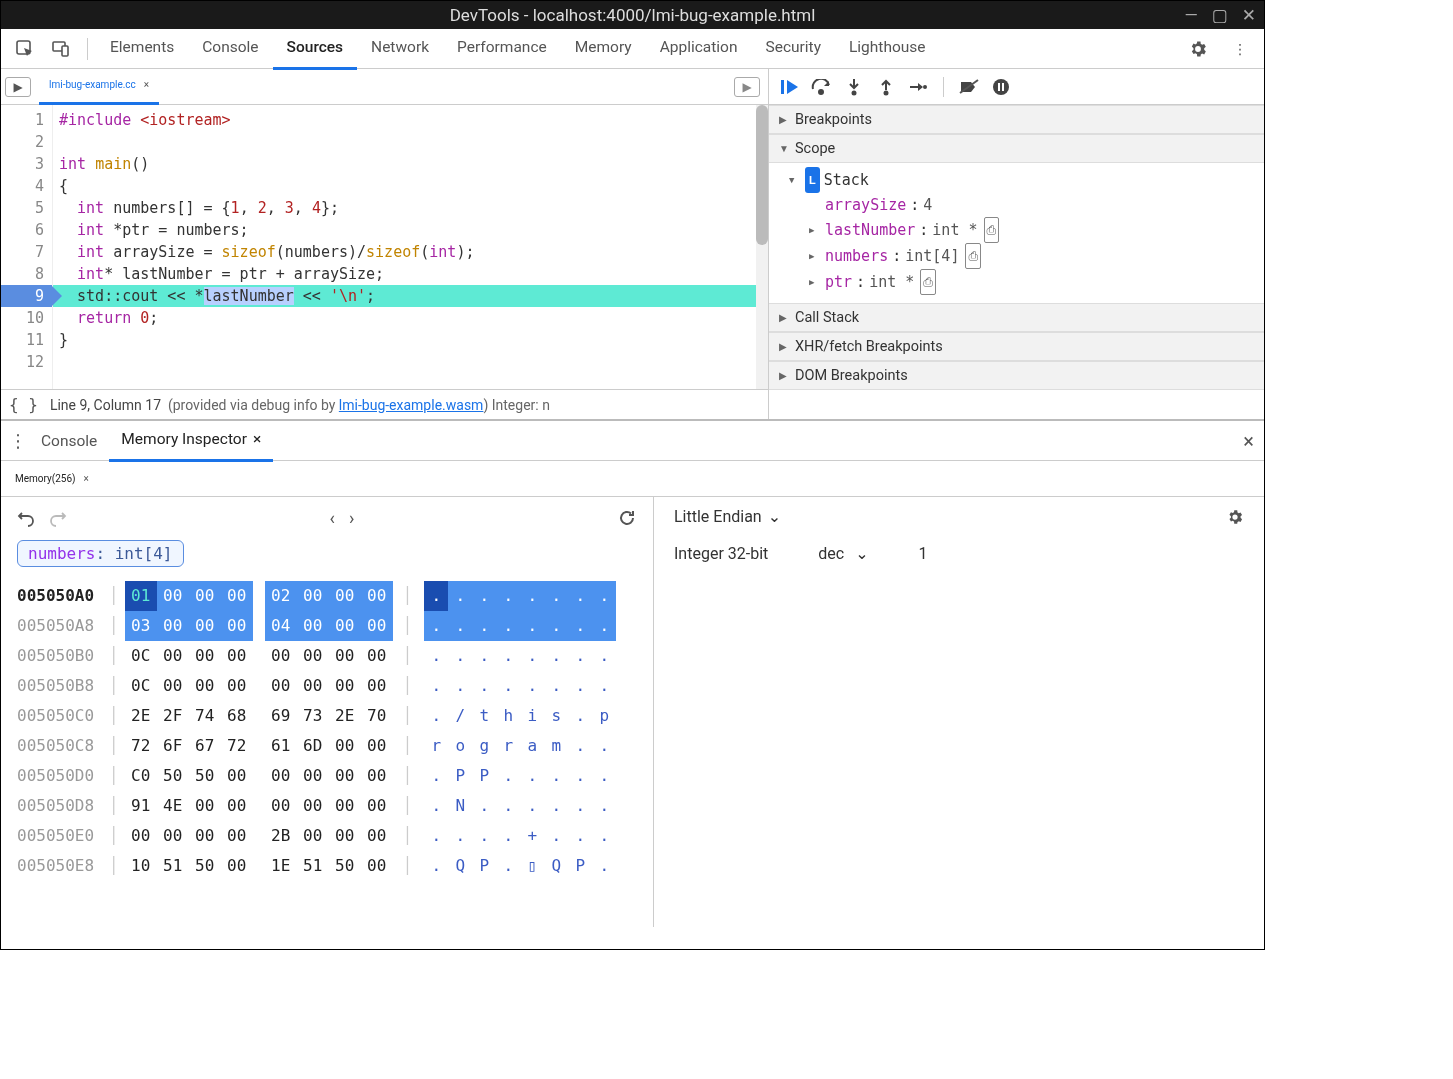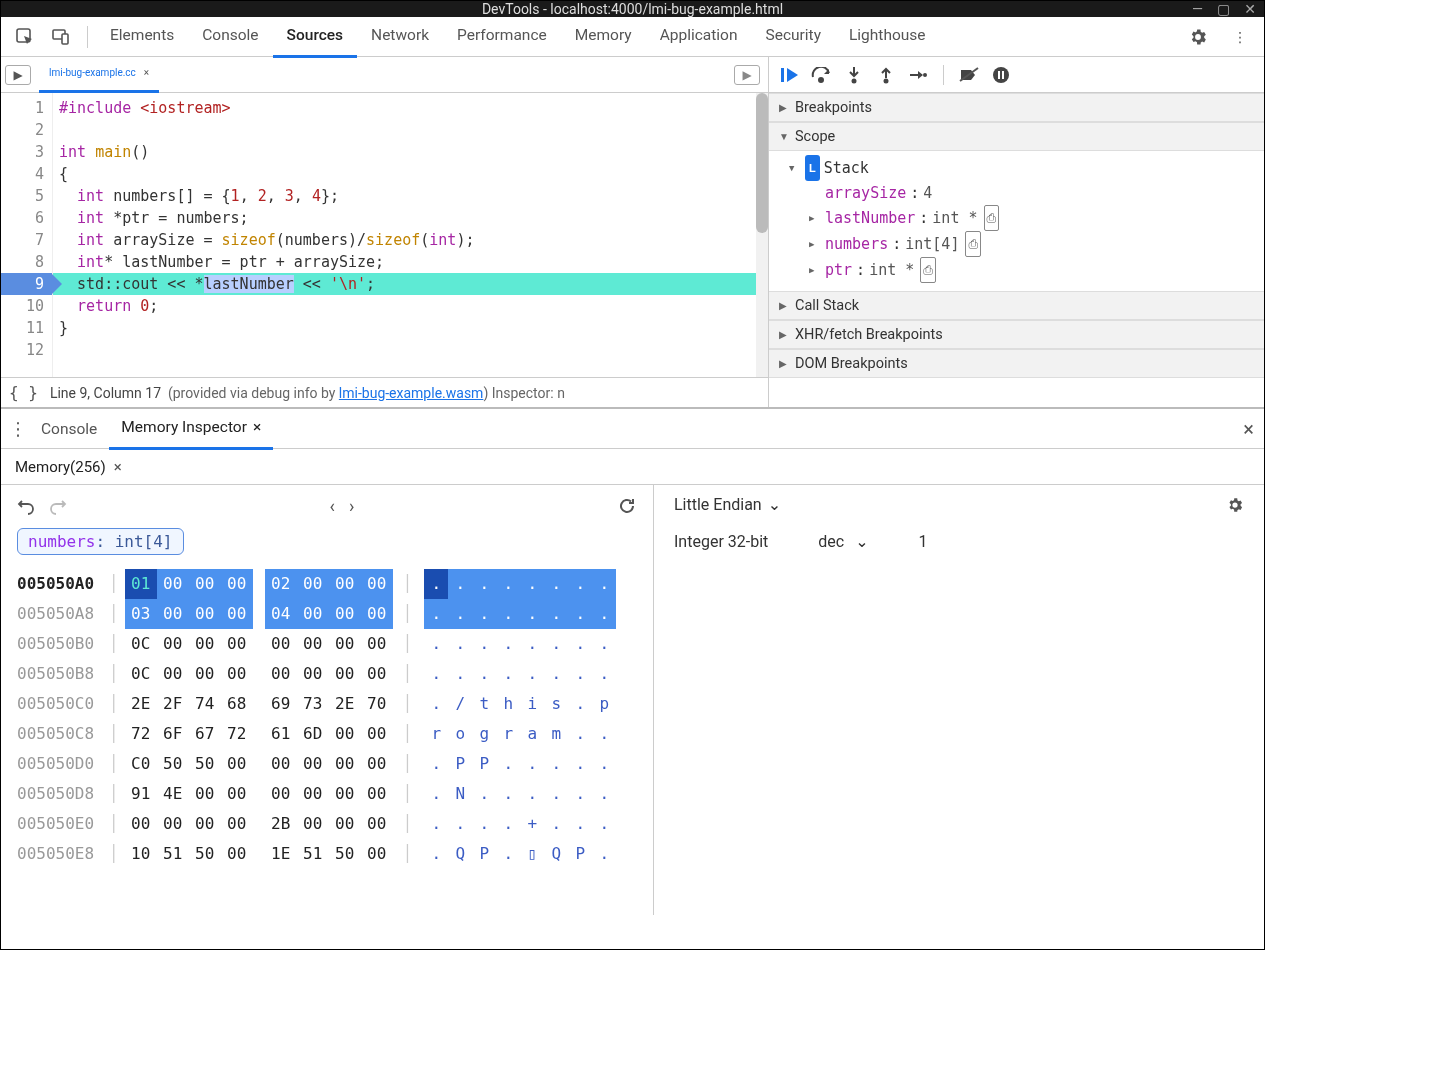--- a/index.html
+++ b/index.html
@@ -1,18 +1,18 @@
 <!DOCTYPE html>
 <html><head>
 <meta charset="utf-8">
 <style>
 * { box-sizing: border-box; margin: 0; padding: 0; }
 body { font-family: -apple-system, "Segoe UI", Roboto, sans-serif; font-size: 14px; background: #fff; color: #333; overflow: hidden; }
 .window { width: 1265px; height: 950px; background: #fff; border: 1px solid #000; }
-.titlebar { background: #1a1a1a; color: #ddd; height: 16px; display: flex; align-items: center; justify-content: center; position: relative; font-size: 14px; }
+.titlebar { background: #1a1a1a; color: #ddd; height: 28px; display: flex; align-items: center; justify-content: center; position: relative; font-size: 17px; }
 .titlebar-controls { position: absolute; right: 8px; display: flex; gap: 14px; color: #aaa; }
 .titlebar-controls span { cursor: pointer; }
 .toolbar { height: 40px; border-bottom: 1px solid #ccc; display: flex; align-items: center; padding: 0 6px; }
 .tb-icon { width: 28px; height: 28px; display: flex; align-items: center; justify-content: center; color: #555; cursor: pointer; margin: 0 4px; }
 .tb-sep { width: 1px; height: 22px; background: #ccc; margin: 0 8px; }
 .tabs { display: flex; flex: 1; }
 .tab { padding: 0 14px; line-height: 40px; color: #555; cursor: pointer; font-size: 15.5px; }
 .tab.active { color: #1a73e8; border-bottom: 3px solid #1a73e8; font-weight: 500; color: #222; }
 .tb-right { display: flex; gap: 6px; align-items: center; }
 .main { display: flex; height: 350px; }
@@ -54,21 +54,21 @@
 .var-name { color: #a626a4; }
 .var-val { color: #2358d1; }
 .chip { border: 1px solid #888; border-radius: 2px; font-size: 12px; padding: 0 2px; color: #555; margin-left: 2px; }
 .drawer { border-top: 2px solid #bbb; }
 .drawer-tabs { height: 40px; display: flex; align-items: center; padding: 0 6px; border-bottom: 1px solid #ccc; position: relative; }
 .drawer-tabs .dots { width: 22px; text-align: center; color: #555; font-size: 18px; }
 .drawer-tab { padding: 0 12px; line-height: 40px; color: #555; font-size: 15.5px; cursor: pointer; display: flex; gap: 6px; align-items: center;}
 .drawer-tab.active { color: #222; border-bottom: 3px solid #1a73e8; }
 .drawer-close { position: absolute; right: 10px; font-size: 20px; color: #555; cursor: pointer; }
 .mem-tabs { height: 36px; display: flex; align-items: center; border-bottom: 1px solid #ccc; padding-left: 4px; }
-.mem-tab { padding: 0 10px; line-height: 36px; color: #222; display: flex; gap: 8px; align-items: center; font-size: 15px; }
+.mem-tab { padding: 0 10px; line-height: 36px; color: #222; display: flex; gap: 8px; align-items: center; font-size: 10px; }
 .mem-row { display: flex; height: 430px; }
 .mem-left { flex: 1; padding: 10px 16px; border-right: 1px solid #ccc; }
 .mem-right { width: 610px; padding: 10px 20px; }
 .mem-nav { display: flex; align-items: center; gap: 14px; margin-bottom: 12px; }
 .mem-nav .spacer { flex: 1; }
 .addr-input { border: 1px solid #ccc; padding: 6px 10px; width: 230px; text-align: center; font-family: monospace; font-size: 16px; }
 .var-chip { display: inline-flex; border: 1.5px solid #5a8de0; border-radius: 6px; padding: 3px 10px; font-family: monospace; font-size: 16px; background: #f0f6ff; }
 .var-chip .var-name { color: #9333ea; }
 .var-chip .var-type { color: #3b5998; }
 .hex-table { font-family: monospace; font-size: 16px; margin-top: 14px; line-height: 30px; }
@@ -166,21 +166,21 @@
           </div>
         <div class="code" id="code"><div class="line"><span class="kw">#include</span> <span class="str">&lt;iostream&gt;</span></div><div class="line"></div><div class="line"><span class="type">int</span> <span class="fn">main</span>()</div><div class="line">{</div><div class="line">  <span class="type">int</span> numbers[] = {<span class="num">1</span>, <span class="num">2</span>, <span class="num">3</span>, <span class="num">4</span>};</div><div class="line">  <span class="type">int</span> *ptr = numbers;</div><div class="line">  <span class="type">int</span> arraySize = <span class="fn">sizeof</span>(numbers)/<span class="fn">sizeof</span>(<span class="type">int</span>);</div><div class="line">  <span class="type">int</span>* lastNumber = ptr + arraySize;</div><div class="line hl-line">  std::cout &lt;&lt; *<span class="sel">lastNumber</span> &lt;&lt; <span class="str">'\n'</span>;</div><div class="line">  <span class="kw">return</span> <span class="num">0</span>;</div><div class="line">}</div><div class="line"></div></div>
         <div class="scrollbar-v">
             <div class="thumb"></div>
           </div>
       </div>
       <div class="status-line">
         <span class="braces">{ }</span>
         <span>
           <span>Line 9, Column 17</span>
-          &nbsp;<span style="color:#666">(provided via debug info by </span><a href="#">lmi-bug-example.wasm</a><span style="color:#666">)  Inspector: n</span>
+          &nbsp;<span style="color:#666">(provided via debug info by </span><a href="#">lmi-bug-example.wasm</a><span style="color:#666">)  Integer: n</span>
         </span>
       </div>
     </div>
 
     <div class="right-pane">
       <div class="debug-toolbar">
         <div class="dbg-btn resume">
             <svg width="20" height="18" viewBox="0 0 20 18" fill="currentColor">
               <rect x="1" y="2" width="3" height="14"></rect>
               <path d="M7 2 L18 9 L7 16 Z"></path>

